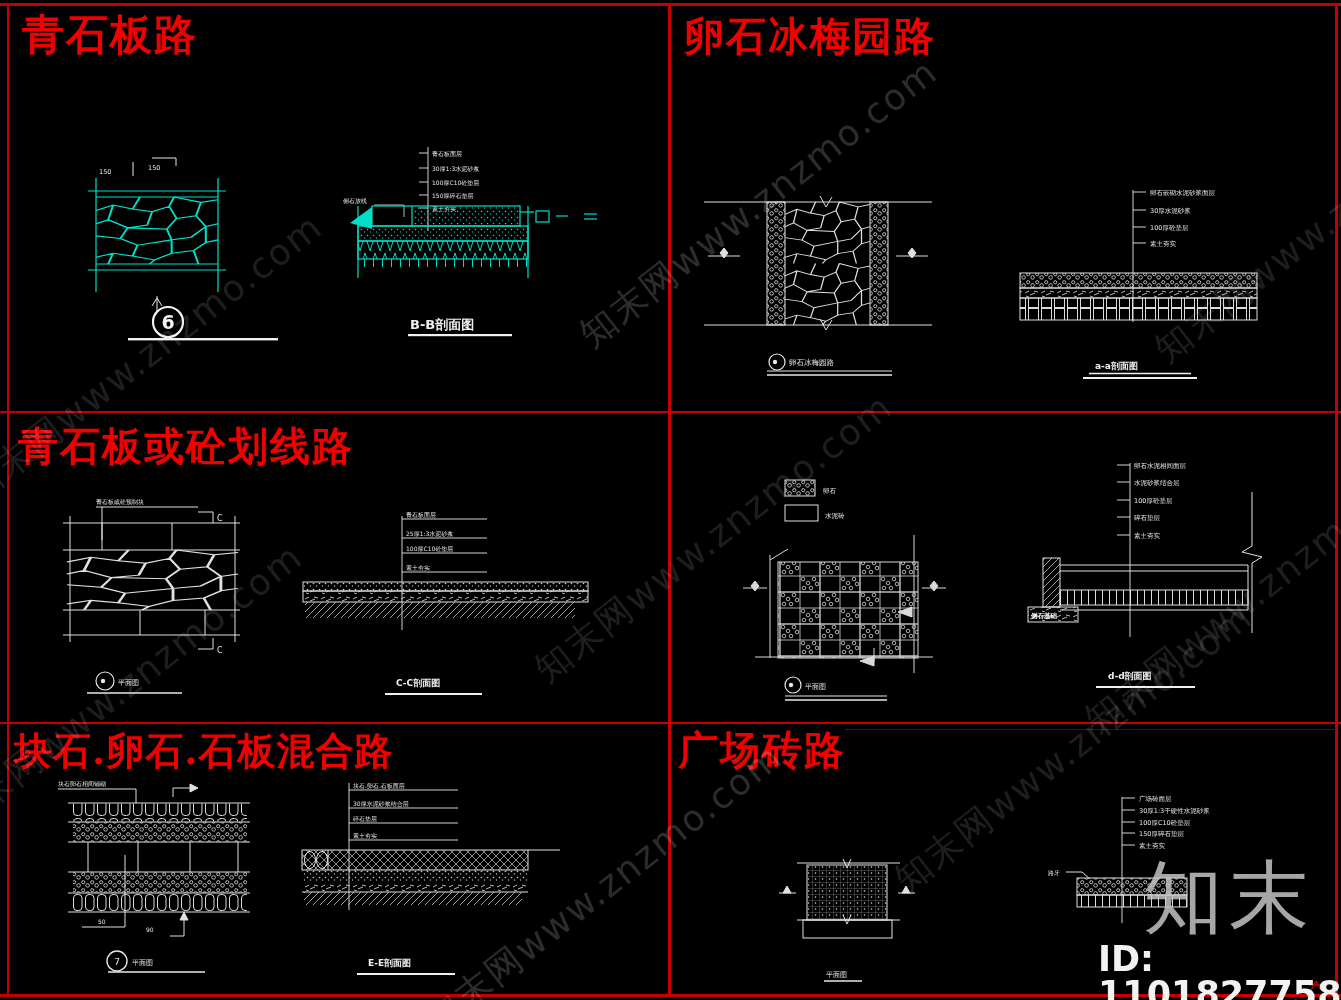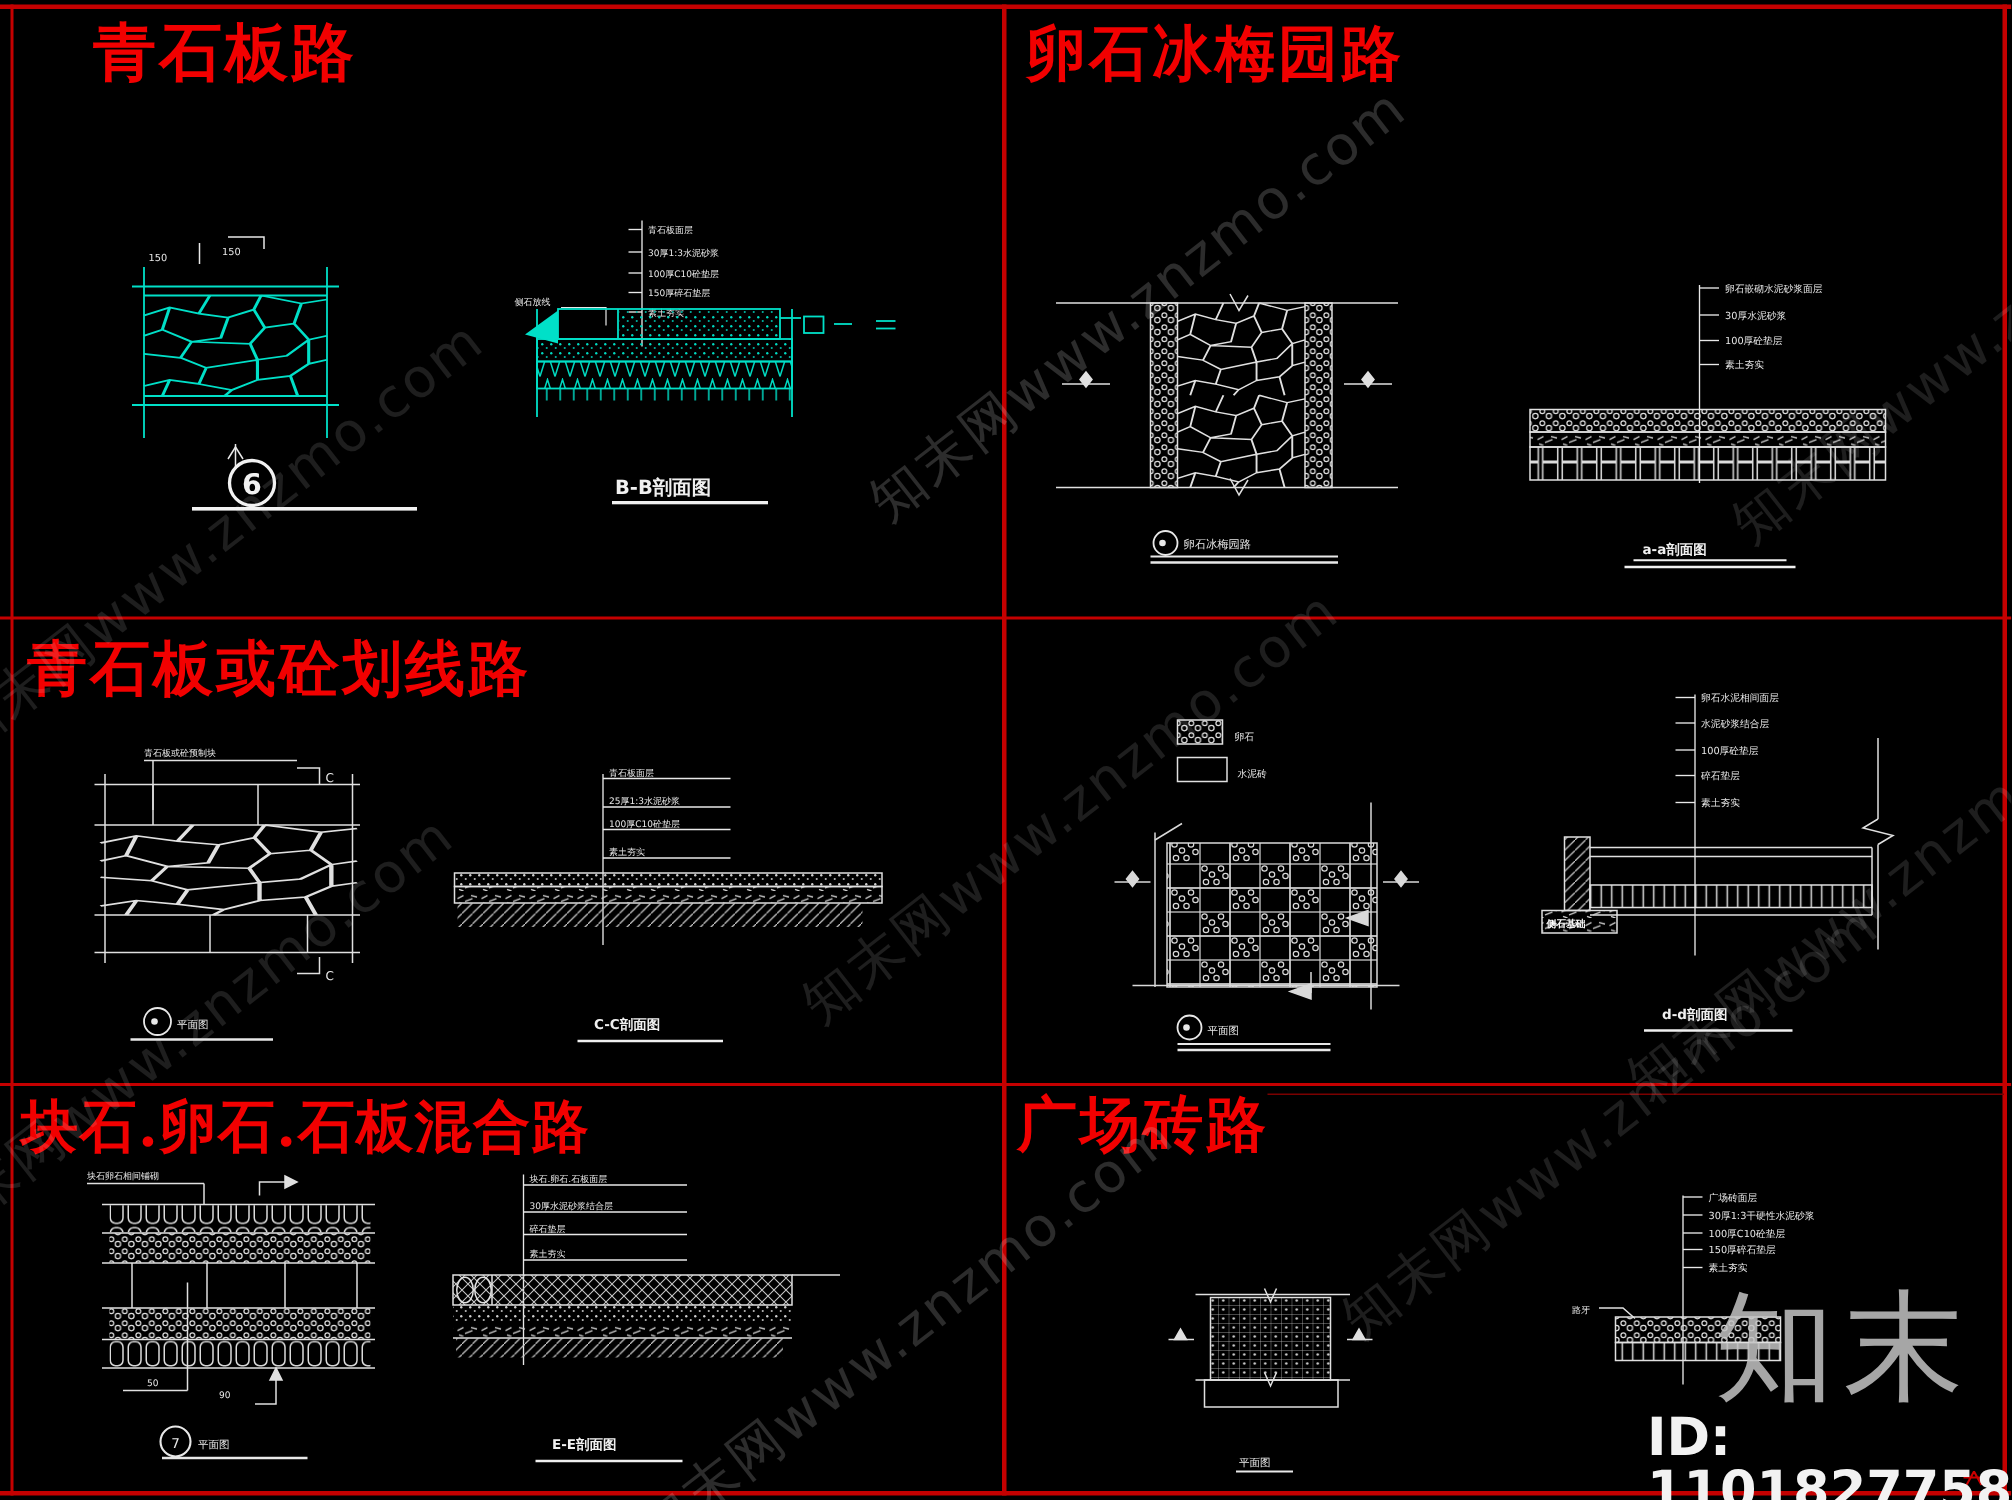--- a/index.html
+++ b/index.html
@@ -400,21 +400,21 @@
 
 <div class="redline" style="left:0;top:3px;width:1341px;height:3px;"></div>
 <div class="redline" style="left:0;top:994px;width:1341px;height:3px;"></div>
 <div class="redline" style="left:7px;top:3px;width:2px;height:994px;"></div>
 <div class="redline" style="left:1335px;top:3px;width:3px;height:994px;"></div>
 <div class="redline" style="left:668px;top:3px;width:3px;height:994px;"></div>
 <div class="redline" style="left:0;top:411px;width:1341px;height:2px;"></div>
 <div class="redline" style="left:0;top:722px;width:1341px;height:2px;"></div>
 <div class="redline" style="left:845px;top:729px;width:491px;height:1px;background:#7a0000;"></div>
 
-<div class="ptitle" style="left:22px;top:14px;font-size:42px;margin-left:40px;">青石板路</div>
+<div class="ptitle" style="left:22px;top:14px;font-size:42px;">青石板路</div>
 <div class="ptitle" style="left:684px;top:16px;font-size:40px;">卵石冰梅园路</div>
 <div class="ptitle" style="left:18px;top:426px;font-size:40px;">青石板或砼划线路</div>
 <div class="ptitle" style="left:14px;top:732px;font-size:38px;letter-spacing:1px;">块石.卵石.石板混合路</div>
 <div class="ptitle" style="left:678px;top:730px;font-size:40px;">广场砖路</div>
 
 <div class="wm bright" style="left:585px;top:315px;">知末网www.znzmo.com</div>
 <div class="wm" style="left:1160px;top:330px;">知末网www.znzmo.com</div>
 <div class="wm" style="left:-30px;top:470px;">知末网www.znzmo.com</div>
 <div class="wm" style="left:540px;top:650px;">知末网www.znzmo.com</div>
 <div class="wm" style="left:1090px;top:700px;">知末网www.znzmo.com</div>

